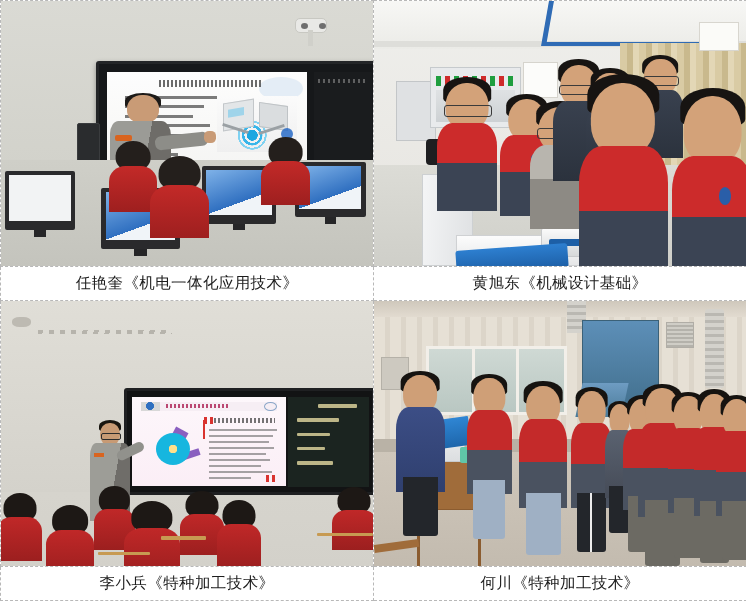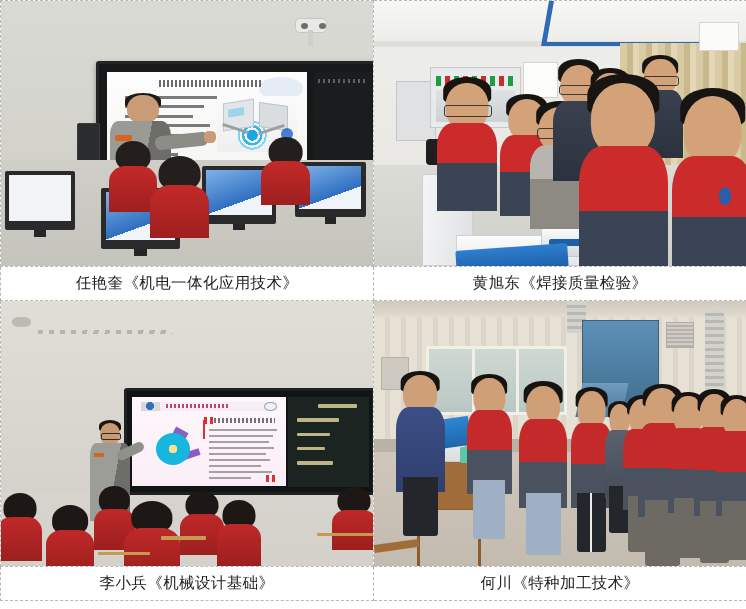--- a/index.html
+++ b/index.html
@@ -481,21 +481,21 @@
                 <div class="badge"></div>
         </div>
       </div>
     </td>
   </tr>
   <tr>
     <td class="cap-cell">
       <div class="caption">任艳奎《机电一体化应用技术》</div>
     </td>
     <td class="cap-cell">
-      <div class="caption">黄旭东《焊接质量检验》</div>
+      <div class="caption">黄旭东《机械设计基础》</div>
     </td>
   </tr>
   <tr>
     <td class="photo-cell">
       <div class="photo p3">
         <div class="layer wall"></div>
         <div class="layer patch"></div>
         <div class="layer crack"></div>
 
         <div class="layer board">
@@ -664,21 +664,21 @@
           <div class="phair"></div>
                 <div class="ph"></div>
                 <div class="pb-red"></div>
                 <div class="pants-g"></div>
         </div>
       </div>
     </td>
   </tr>
   <tr>
     <td class="cap-cell">
-      <div class="caption">李小兵《机械设计基础》</div>
+      <div class="caption">李小兵《特种加工技术》</div>
     </td>
     <td class="cap-cell">
       <div class="caption">何川《特种加工技术》</div>
     </td>
   </tr>
 </tbody>
     </table>
 </div>
 
 </body></html>

